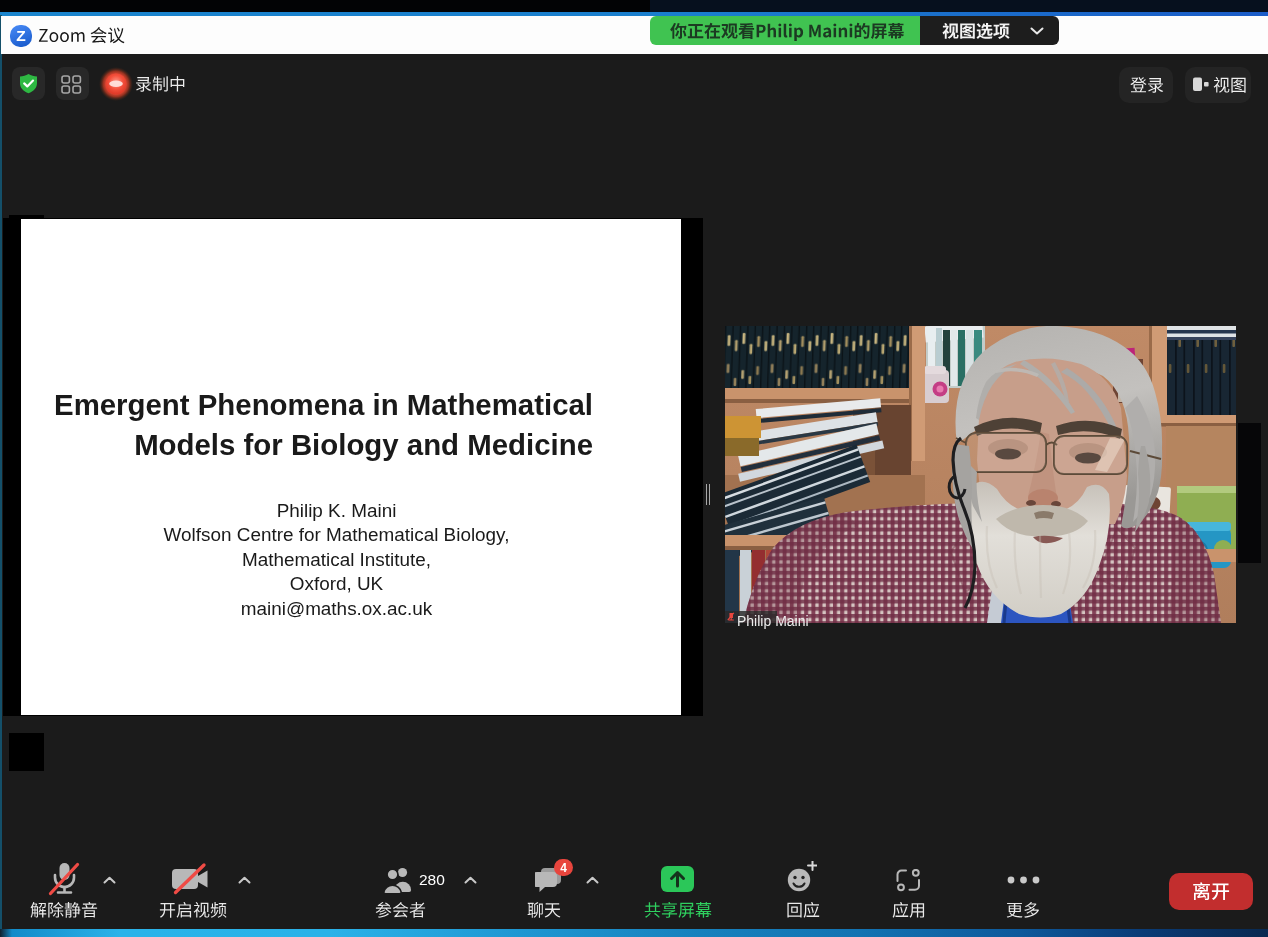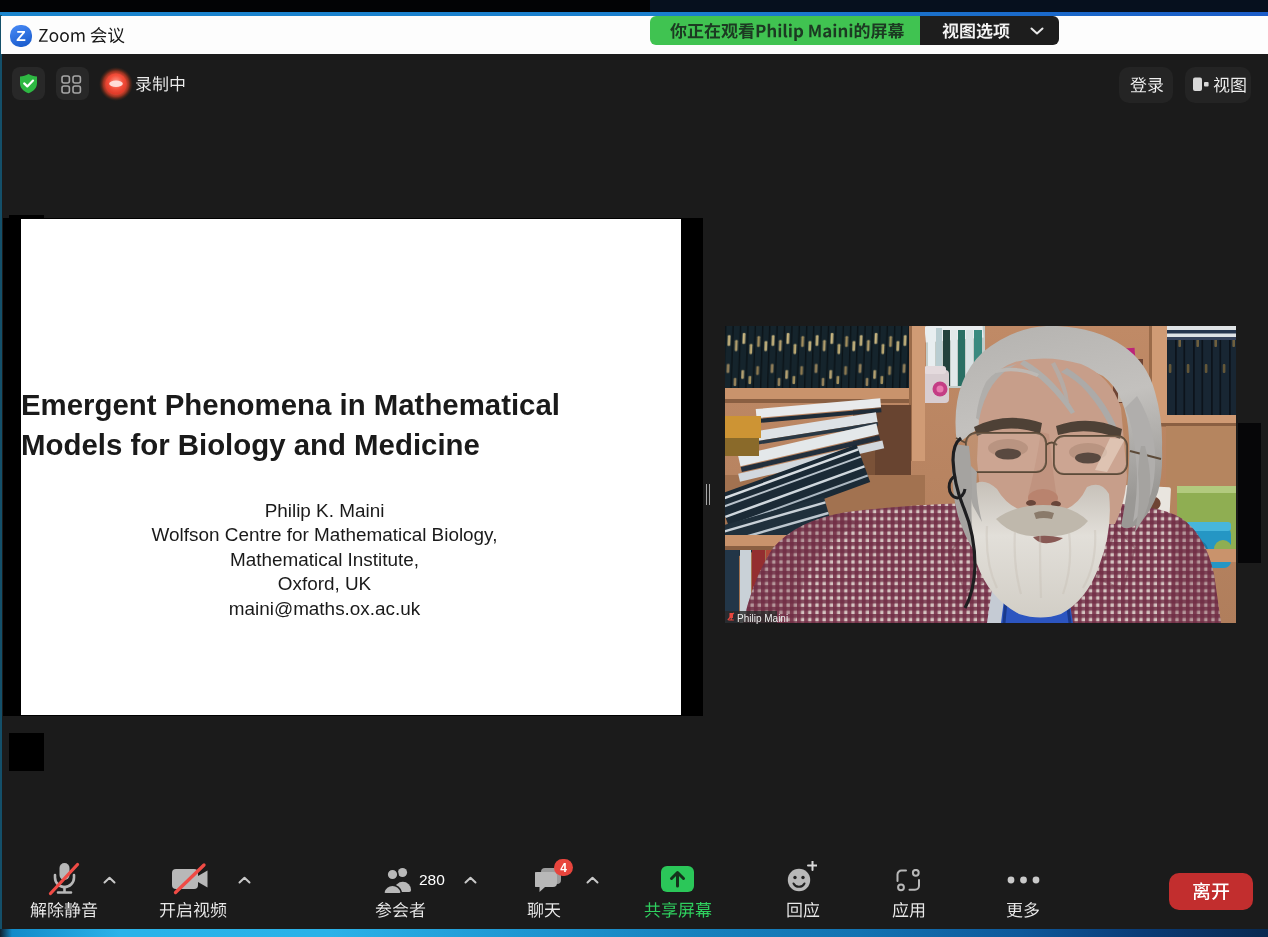--- a/index.html
+++ b/index.html
@@ -88,23 +88,23 @@
     <rect x="11" y="5" width="4.6" height="4.6" rx="1" fill="#d9d9d9"></rect>
   </svg>
 <svg style="position:absolute;left:1213px;top:73.1px;overflow:visible" width="34" height="24">
     <g transform="translate(0,18.3) ">
       <path d="M7.7 -13.5H15.4V-4.4H14.1V-12.3H8.9V-4.4H7.7ZM11.4 -4.7H12.6V-0.5Q12.6 -0.1 12.7 0.0Q12.9 0.1 13.2 0.1H14.6Q14.9 0.1 15.0 -0.1Q15.2 -0.3 15.2 -0.9Q15.3 -1.5 15.3 -2.8Q15.6 -2.6 15.9 -2.4Q16.2 -2.3 16.4 -2.3Q16.3 -0.9 16.2 -0.2Q16.0 0.5 15.7 0.8Q15.3 1.1 14.6 1.1H13.0Q12.2 1.1 11.8 0.8Q11.4 0.5 11.4 -0.3ZM10.8 -11.0H12.1V-7.7Q12.1 -6.6 11.9 -5.4Q11.7 -4.2 11.1 -2.9Q10.6 -1.7 9.5 -0.6Q8.5 0.5 6.8 1.4Q6.8 1.2 6.6 1.1Q6.5 0.9 6.3 0.7Q6.2 0.5 6.0 0.4Q7.6 -0.4 8.6 -1.4Q9.6 -2.4 10.0 -3.5Q10.5 -4.6 10.7 -5.6Q10.8 -6.7 10.8 -7.7ZM1.1 -11.4H5.9V-10.2H1.1ZM3.2 -6.4 4.4 -7.8V1.3H3.2ZM4.5 -7.5Q4.6 -7.3 5.0 -7.0Q5.3 -6.6 5.7 -6.1Q6.1 -5.7 6.4 -5.3Q6.8 -4.9 6.9 -4.7L6.1 -3.7Q5.9 -4.0 5.6 -4.4Q5.3 -4.9 4.9 -5.3Q4.6 -5.8 4.3 -6.2Q3.9 -6.6 3.7 -6.9ZM5.6 -11.4H5.8L6.1 -11.4L6.7 -10.9Q6.2 -9.4 5.3 -8.0Q4.4 -6.6 3.4 -5.4Q2.3 -4.3 1.3 -3.5Q1.2 -3.6 1.1 -3.9Q1.0 -4.1 0.9 -4.4Q0.8 -4.6 0.7 -4.7Q1.7 -5.4 2.6 -6.4Q3.6 -7.4 4.4 -8.6Q5.1 -9.9 5.6 -11.1ZM2.6 -13.7 3.6 -14.2Q4.1 -13.8 4.5 -13.2Q5.0 -12.6 5.2 -12.1L4.2 -11.4Q4.0 -11.9 3.5 -12.5Q3.1 -13.2 2.6 -13.7Z M18.4 -13.5H32.6V1.4H31.3V-12.4H19.7V1.4H18.4ZM19.1 -0.5H32.0V0.6H19.1ZM23.4 -4.7 23.9 -5.5Q24.6 -5.4 25.3 -5.2Q26.1 -5.0 26.8 -4.7Q27.5 -4.5 27.9 -4.2L27.4 -3.4Q26.9 -3.6 26.3 -3.9Q25.6 -4.1 24.8 -4.4Q24.1 -4.6 23.4 -4.7ZM24.0 -12.0 25.1 -11.7Q24.6 -10.9 24.0 -10.2Q23.3 -9.4 22.6 -8.8Q21.9 -8.2 21.2 -7.7Q21.1 -7.8 20.9 -7.9Q20.7 -8.1 20.6 -8.2Q20.4 -8.4 20.3 -8.5Q21.4 -9.1 22.4 -10.0Q23.4 -11.0 24.0 -12.0ZM28.6 -10.7H28.8L29.0 -10.7L29.7 -10.3Q29.1 -9.2 28.1 -8.4Q27.0 -7.5 25.8 -6.8Q24.5 -6.1 23.2 -5.6Q21.9 -5.2 20.6 -4.8Q20.5 -5.0 20.4 -5.2Q20.3 -5.4 20.2 -5.6Q20.1 -5.8 20.0 -5.9Q21.2 -6.1 22.5 -6.6Q23.8 -7.0 25.0 -7.6Q26.2 -8.2 27.1 -8.9Q28.0 -9.6 28.6 -10.5ZM23.3 -9.7Q24.0 -8.9 25.3 -8.1Q26.5 -7.4 28.0 -6.8Q29.5 -6.3 31.0 -6.0Q30.8 -5.8 30.6 -5.6Q30.4 -5.3 30.3 -5.0Q28.7 -5.4 27.2 -6.0Q25.7 -6.6 24.5 -7.4Q23.2 -8.3 22.3 -9.3ZM23.6 -10.7H29.0V-9.7H23.0ZM21.7 -2.6 22.3 -3.5Q23.1 -3.4 24.1 -3.2Q25.0 -3.0 26.0 -2.8Q26.9 -2.6 27.7 -2.4Q28.5 -2.2 29.2 -2.0L28.6 -1.0Q27.8 -1.3 26.6 -1.6Q25.4 -1.9 24.1 -2.2Q22.9 -2.4 21.7 -2.6Z" fill="#f0f0f0"></path>
     </g>
   </svg>
 <div class="abs" style="left:3px;top:218px;width:700px;height:498px;background:#000"></div>
 <div class="abs" style="left:9px;top:215px;width:35px;height:4px;background:#000"></div>
 <div class="abs" style="left:21px;top:219px;width:660px;height:496px;background:#fff"></div>
-<div class="abs" style="left:21px;top:385.3px;width:572px;text-align:left;color:#1a1a1a;
+<div class="abs" style="left:21px;top:385.3px;width:572px;text-align:right;color:#1a1a1a;
 font-weight:700;font-size:29.4px;line-height:39.5px">Emergent Phenomena in Mathematical<br>Models for Biology and Medicine</div>
-<div class="abs" style="left:9px;top:499px;width:631px;text-align:center;color:#1a1a1a;
+<div class="abs" style="left:21px;top:499px;width:631px;text-align:center;color:#1a1a1a;
 font-size:18.9px;line-height:24.4px">Philip K. Maini<br>Wolfson Centre for Mathematical Biology,<br>Mathematical Institute,<br>Oxford, UK<br>maini@maths.ox.ac.uk</div>
 <div class="abs" style="left:705.5px;top:483.5px;width:1.8px;height:21.5px;background:#a8a8a8"></div>
 <div class="abs" style="left:708.6px;top:483.5px;width:1.8px;height:21.5px;background:#a8a8a8"></div>
 <div class="abs" style="left:9px;top:733px;width:35px;height:38px;background:#000"></div>
 <div class="abs" style="left:1238px;top:423px;width:23px;height:140px;background:#060608"></div>
 <svg class="abs" style="left:725px;top:326px" width="511" height="297" viewBox="0 0 511 297">
 <defs>
 <pattern id="bk1" width="44" height="64" patternUnits="userSpaceOnUse">
  <rect width="44" height="64" fill="#15242c"></rect>
  <rect x="0" width="1.5" height="64" fill="#0b1318"></rect>
@@ -292,21 +292,21 @@
 <path d="M420 120 Q428 150 424 176 Q419 194 410 206 Q416 176 413 148 Q414 128 416 120 Z" fill="#a5a3a0"></path>
 <path d="M236 112 Q228 118 228 134 Q229 158 238 180 Q250 208 250 240 Q249 266 240 282" stroke="#1e1e20" stroke-width="3.2" fill="none"></path>
 <path d="M231 150 a8 11 0 1 0 9 13" stroke="#1e1e20" stroke-width="3" fill="none"></path>
 </svg>
 
 <div class="abs" style="left:725px;top:610.5px;width:52px;height:12.5px;background:rgba(42,42,42,0.82)"></div>
 <svg class="abs" style="left:727px;top:612px" width="8" height="9">
     <path d="M3 1.5 h2.4 v4 h-2.4 z M1.6 8 h5.2 M4.2 5.5 v2.5" stroke="#e8473f" stroke-width="1.1" fill="#e8473f"></path>
     <path d="M0.8 8.2 L6.8 0.8" stroke="#e8473f" stroke-width="1.2"></path>
   </svg>
-<div class="abs" style="left:737px;top:612.5px;font-size:10px;color:#ededed">Philip Maini</div>
+<div class="abs" style="left:737px;top:612.5px;font-size:14px;color:#ededed">Philip Maini</div>
 <svg class="abs" style="left:46px;top:861px" width="36" height="36">
 <g fill="#b8b8b8">
       <rect x="13.5" y="2" width="10" height="17" rx="5"></rect>
     </g>
 <path d="M9 14 v2.5 a9.5 9.5 0 0 0 19 0 V14" stroke="#b8b8b8" stroke-width="2.6" fill="none" stroke-linecap="round"></path>
 <path d="M18.5 26 v5 M12 31.5 h13" stroke="#b8b8b8" stroke-width="2.6" stroke-linecap="round"></path>
 <path d="M4.5 32.5 L31.5 3.5" stroke="#ef4b45" stroke-width="3.3" stroke-linecap="round"></path>
   </svg>
 <svg class="abs" style="left:103px;top:875.5px" width="13" height="9">
     <path d="M1.5 6.5 L6.5 1.8 L11.5 6.5" stroke="#c9c9c9" stroke-width="2" fill="none" stroke-linecap="round" stroke-linejoin="round"></path>

